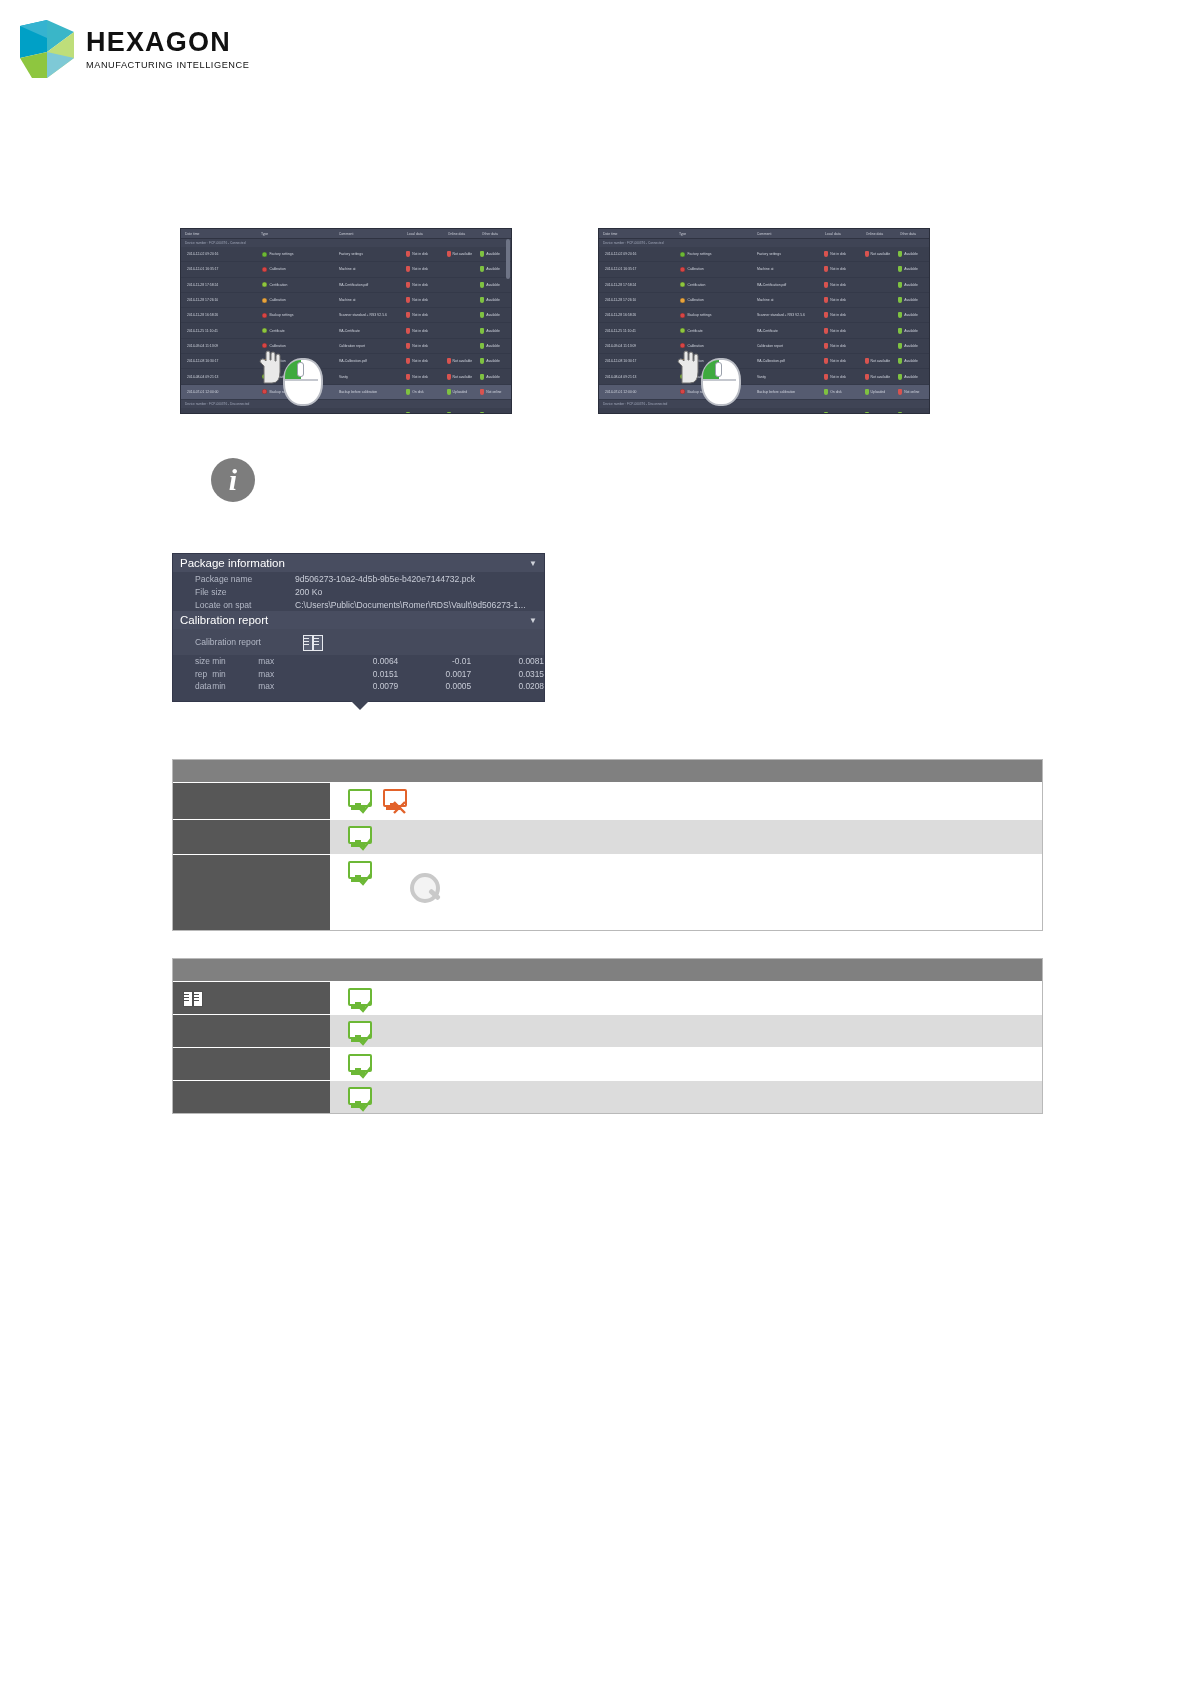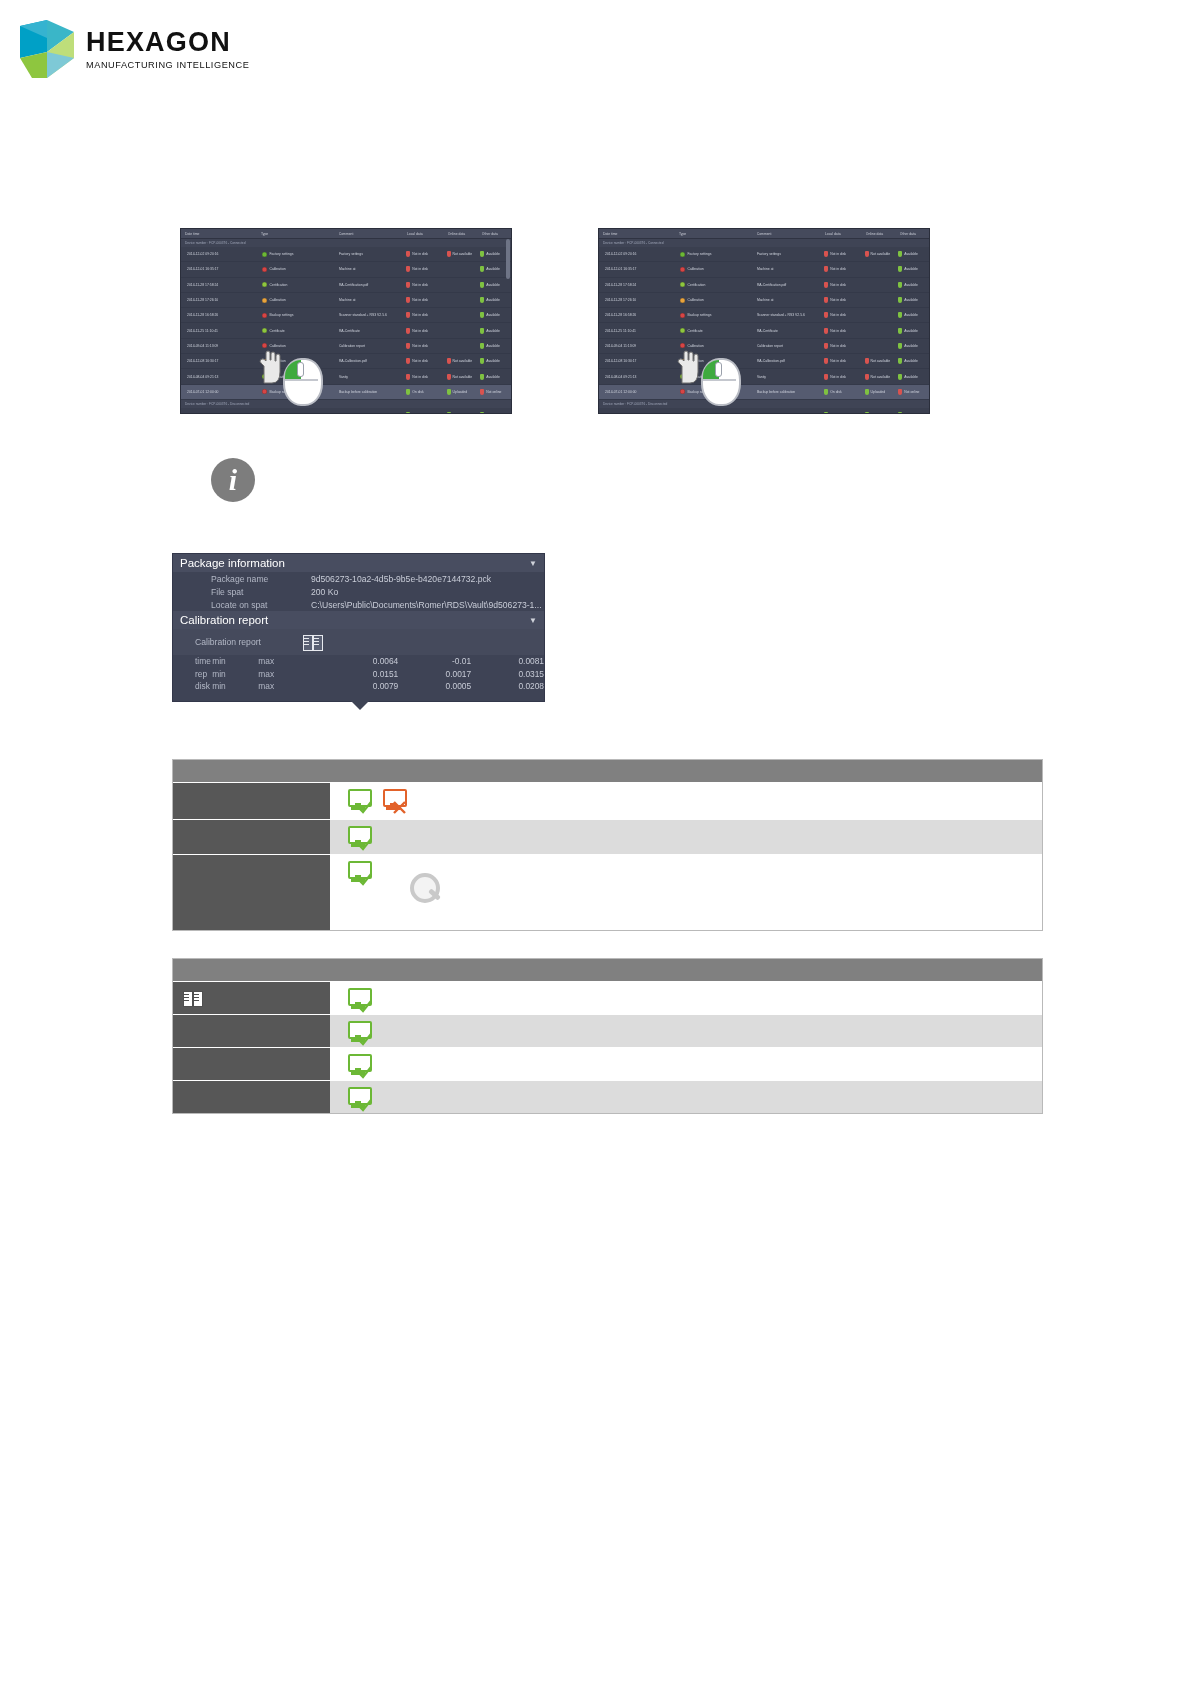--- a/index.html
+++ b/index.html
@@ -42,21 +42,21 @@
   
   .info-icon{position:absolute;width:44px;height:44px;border-radius:50%;background:#7d7d7d;color:#fff;
     font-family:"Liberation Serif",serif;font-style:italic;font-weight:bold;font-size:30px;
     display:flex;align-items:center;justify-content:center;}
 
   
   .pkg{position:absolute;left:172px;top:553px;width:371px;height:147px;background:#3e4355;border:1px solid #33374a;color:#d5d8e1;}
   .pkg-sec{height:18px;background:#484d60;display:flex;align-items:center;justify-content:space-between;padding:0 7px;}
   .pkg-sec .t{font-size:11.5px;color:#ffffff;}
   .pkg-sec .car{font-size:8px;color:#cfd2da;}
-  .pkg-row{height:13px;display:flex;align-items:center;font-size:8.6px;color:#b3b8c6;margin-left:16px;}
+  .pkg-row{height:13px;display:flex;align-items:center;font-size:8.6px;color:#b3b8c6;}
   .pkg-row .k{width:122px;padding-left:22px;box-sizing:border-box;}
   .pkg-row .v{color:#c9cdd8;white-space:nowrap;overflow:hidden;}
   .cal-row{height:26px;display:flex;align-items:center;font-size:8.6px;color:#b3b8c6;background:#454a5c;}
   .cal-row .k{width:130px;padding-left:22px;box-sizing:border-box;}
   .num-row{height:12.5px;display:flex;align-items:center;font-size:8.4px;color:#b3b8c6;}
   .num-row .lbl{width:40px;padding-left:22px;box-sizing:border-box;}
   .num-row .mn{width:48px;}
   .num-row .mx{width:70px;}
   .num-row .n{width:76px;text-align:right;color:#c7cbd6;}
   .pkg-tail{position:absolute;left:50%;margin-left:-8px;bottom:-9px;width:0;height:0;border-left:9px solid transparent;border-right:9px solid transparent;border-top:9px solid #3e4355;}
@@ -383,21 +383,21 @@
   <div class="pkg-sec">
     <span class="t">Package information</span>
     <span class="car">▼</span>
   </div>
 
   <div class="pkg-row">
     <span class="k">Package name</span>
     <span class="v">9d506273-10a2-4d5b-9b5e-b420e7144732.pck</span>
   </div>
   <div class="pkg-row">
-    <span class="k">File spat</span>
+    <span class="k">File size</span>
     <span class="v">200 Ko</span>
   </div>
   <div class="pkg-row">
     <span class="k">Locate on spat</span>
     <span class="v">C:\Users\Public\Documents\Romer\RDS\Vault\9d506273-1...</span>
   </div>
 
   <div class="pkg-sec">
     <span class="t">Calibration report</span>
     <span class="car">▼</span>
@@ -412,37 +412,37 @@
         <span class="ln" style="top:6px;"></span>
         <span class="ln" style="top:9px;"></span>
       <span class="ln" style="left:11px;top:3px;"></span>
         <span class="ln" style="left:11px;top:6px;"></span>
         <span class="ln" style="left:11px;top:9px;"></span>
     </span>
   </div>
 
   <div id="metric-rows">
       <div class="num-row">
-        <span class="lbl">time</span>
+        <span class="lbl">size</span>
         <span class="mn">min</span>
         <span class="mx">max</span>
         <span class="n">0.0064</span>
         <span class="n">-0.01</span>
         <span class="n">0.0081</span>
       </div>
       <div class="num-row">
         <span class="lbl">rep</span>
         <span class="mn">min</span>
         <span class="mx">max</span>
         <span class="n">0.0151</span>
         <span class="n">0.0017</span>
         <span class="n">0.0315</span>
       </div>
       <div class="num-row">
-        <span class="lbl">disk</span>
+        <span class="lbl">data</span>
         <span class="mn">min</span>
         <span class="mx">max</span>
         <span class="n">0.0079</span>
         <span class="n">0.0005</span>
         <span class="n">0.0208</span>
       </div>
     </div>
   <div class="pkg-tail"></div>
 </div>
 

